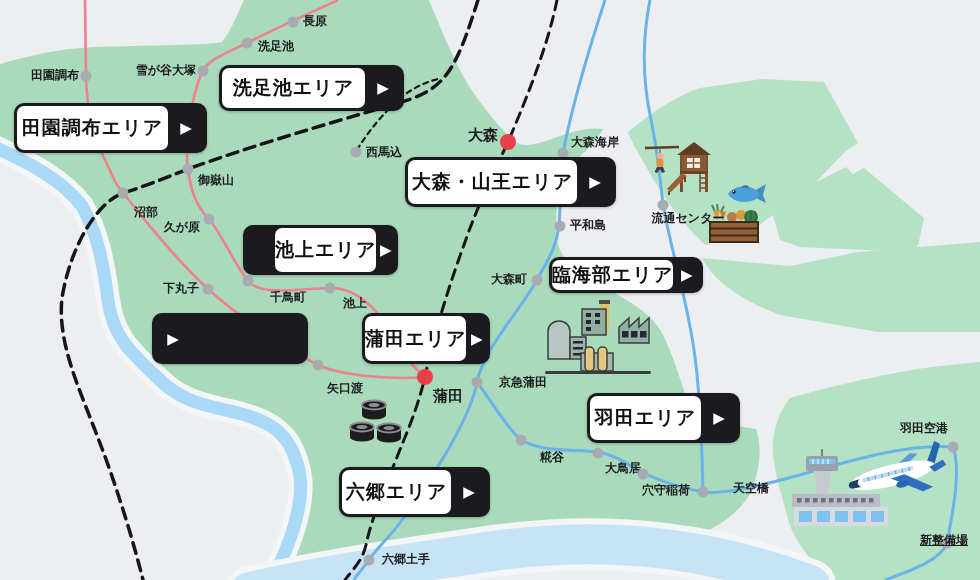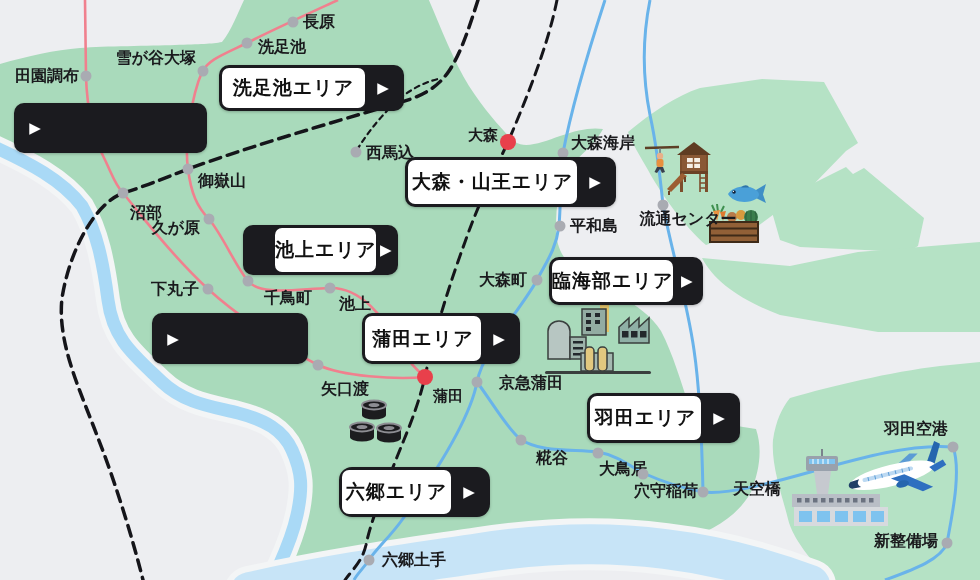--- a/index.html
+++ b/index.html
@@ -2,21 +2,21 @@
 <html><head>
 <meta charset="utf-8">
 <style>
   html,body{margin:0;padding:0;}
   body{font-family:"Liberation Sans","DejaVu Sans",sans-serif;background:#edeef1;}
   .map-root{position:relative;width:980px;height:580px;overflow:hidden;background:#edeef1;}
   .map-root svg{position:absolute;left:0;top:0;}
   #station-layer,#area-layer{position:absolute;left:0;top:0;width:100%;height:100%;pointer-events:none;}
   .station-dot{position:absolute;border-radius:50%;background:#a9abb2;transform:translate(-50%,-50%);}
   .station-dot.red{background:#e8404b;}
-  .station-label{position:absolute;font-size:16px;font-weight:700;color:#1a1a1d;white-space:nowrap;line-height:13px;}
+  .station-label{position:absolute;font-size:12px;font-weight:700;color:#1a1a1d;white-space:nowrap;line-height:13px;}
   .station-label.large{font-size:15px;line-height:16px;}
   .station-label.anchor-right{transform:translateX(-100%);}
   .station-label.anchor-center{transform:translateX(-50%);margin-left:28px;}
   .area-btn{position:absolute;background:#1b1b1f;border-radius:10px;padding:3px;display:flex;box-sizing:border-box;
             box-shadow:0 1px 3px rgba(0,0,0,.25);cursor:pointer;pointer-events:auto;}
   .area-btn .area-label{flex:1;background:#ffffff;border-radius:7px;display:flex;align-items:center;justify-content:center;
             font-size:19px;font-weight:700;color:#111;letter-spacing:1px;white-space:nowrap;}
   .area-btn .area-arrow{width:36px;display:flex;align-items:center;justify-content:center;color:#ffffff;font-size:15px;}
 </style>
 </head>
@@ -191,21 +191,21 @@
       <ellipse cx="58" cy="41" rx="6.5" ry="3.5" fill="#2565ae"></ellipse>
     </g>
   </svg>
 
   <div id="station-layer">
       <div class="station-dot" style="left: 293px; top: 22px; width: 11px; height: 11px;"></div>
       <div class="station-label anchor-left" style="left: 303px; top: 15px;">長原</div>
       <div class="station-dot" style="left: 247px; top: 43px; width: 11px; height: 11px;"></div>
       <div class="station-label anchor-left" style="left: 258px; top: 40px;">洗足池</div>
       <div class="station-dot" style="left: 203px; top: 71px; width: 11px; height: 11px;"></div>
-      <div class="station-label anchor-right" style="left: 196px; top: 51px;">雪が谷大塚</div>
+      <div class="station-label anchor-right" style="left: 196px; top: 64px;">雪が谷大塚</div>
       <div class="station-dot" style="left: 86px; top: 76px; width: 11px; height: 11px;"></div>
       <div class="station-label anchor-right" style="left: 79px; top: 69px;">田園調布</div>
       <div class="station-dot" style="left: 188px; top: 169px; width: 11px; height: 11px;"></div>
       <div class="station-label anchor-left" style="left: 198px; top: 174px;">御嶽山</div>
       <div class="station-dot" style="left: 123px; top: 193px; width: 11px; height: 11px;"></div>
       <div class="station-label anchor-center" style="left: 118px; top: 206px;">沼部</div>
       <div class="station-dot" style="left: 209px; top: 219px; width: 11px; height: 11px;"></div>
       <div class="station-label anchor-right" style="left: 200px; top: 221px;">久が原</div>
       <div class="station-dot" style="left: 208px; top: 289px; width: 11px; height: 11px;"></div>
       <div class="station-label anchor-right" style="left: 199px; top: 282px;">下丸子</div>
@@ -235,53 +235,54 @@
       <div class="station-label anchor-center" style="left: 524px; top: 451px;">糀谷</div>
       <div class="station-dot" style="left: 598px; top: 453px; width: 11px; height: 11px;"></div>
       <div class="station-label anchor-center" style="left: 595px; top: 462px;">大鳥居</div>
       <div class="station-dot" style="left: 643px; top: 474px; width: 11px; height: 11px;"></div>
       <div class="station-label anchor-center" style="left: 638px; top: 484px;">穴守稲荷</div>
       <div class="station-dot" style="left: 703px; top: 492px; width: 11px; height: 11px;"></div>
       <div class="station-label anchor-left" style="left: 733px; top: 482px;">天空橋</div>
       <div class="station-dot" style="left: 953px; top: 447px; width: 11px; height: 11px;"></div>
       <div class="station-label anchor-right" style="left: 948px; top: 422px;">羽田空港</div>
       <div class="station-dot" style="left: 947px; top: 543px; width: 11px; height: 11px;"></div>
-      <div class="station-label anchor-right" style="left: 938px; top: 534px;">新整備場</div>
+      <div class="station-label anchor-right" style="left: 968px; top: 534px; text-decoration: underline;">新整備場</div>
       <div class="station-dot" style="left: 369px; top: 560px; width: 11px; height: 11px;"></div>
       <div class="station-label anchor-left" style="left: 382px; top: 553px;">六郷土手</div>
     </div>
   <div id="area-layer">
       <div class="area-btn" style="left: 14px; top: 103px; width: 193px; height: 50px;">
+        <span class="area-label">田園調布エリア</span>
         <span class="area-arrow">▶</span>
       </div>
       <div class="area-btn" style="left: 219px; top: 65px; width: 185px; height: 46px;">
         <span class="area-label">洗足池エリア</span>
         <span class="area-arrow">▶</span>
       </div>
       <div class="area-btn" style="left: 405px; top: 157px; width: 211px; height: 50px;">
         <span class="area-label">大森・山王エリア</span>
         <span class="area-arrow">▶</span>
       </div>
       <div class="area-btn" style="left: 243px; top: 225px; width: 155px; height: 50px; padding-left: 32px;">
         <span class="area-label">池上エリア</span>
         <span class="area-arrow">▶</span>
       </div>
       <div class="area-btn" style="left: 152px; top: 313px; width: 156px; height: 51px;">
         <span class="area-arrow">▶</span>
       </div>
-      <div class="area-btn" style="left: 362px; top: 313px; width: 158px; height: 51px;">
+      <div class="area-btn" style="left: 362px; top: 313px; width: 128px; height: 51px;">
         <span class="area-label">蒲田エリア</span>
         <span class="area-arrow">▶</span>
       </div>
-      <div class="area-btn" style="left: 549px; top: 257px; width: 154px; height: 48px;">
+      <div class="area-btn" style="left: 549px; top: 257px; width: 154px; height: 36px;">
         <span class="area-label">臨海部エリア</span>
         <span class="area-arrow">▶</span>
       </div>
       <div class="area-btn" style="left: 587px; top: 393px; width: 153px; height: 50px;">
         <span class="area-label">羽田エリア</span>
         <span class="area-arrow">▶</span>
       </div>
-      <div class="area-btn" style="left: 339px; top: 467px; width: 151px; height: 50px; border-radius: 13px;">
+      <div class="area-btn" style="left: 339px; top: 467px; width: 151px; height: 50px;">
         <span class="area-label">六郷エリア</span>
         <span class="area-arrow">▶</span>
       </div>
     </div>
 </div>
 
 </body></html>

